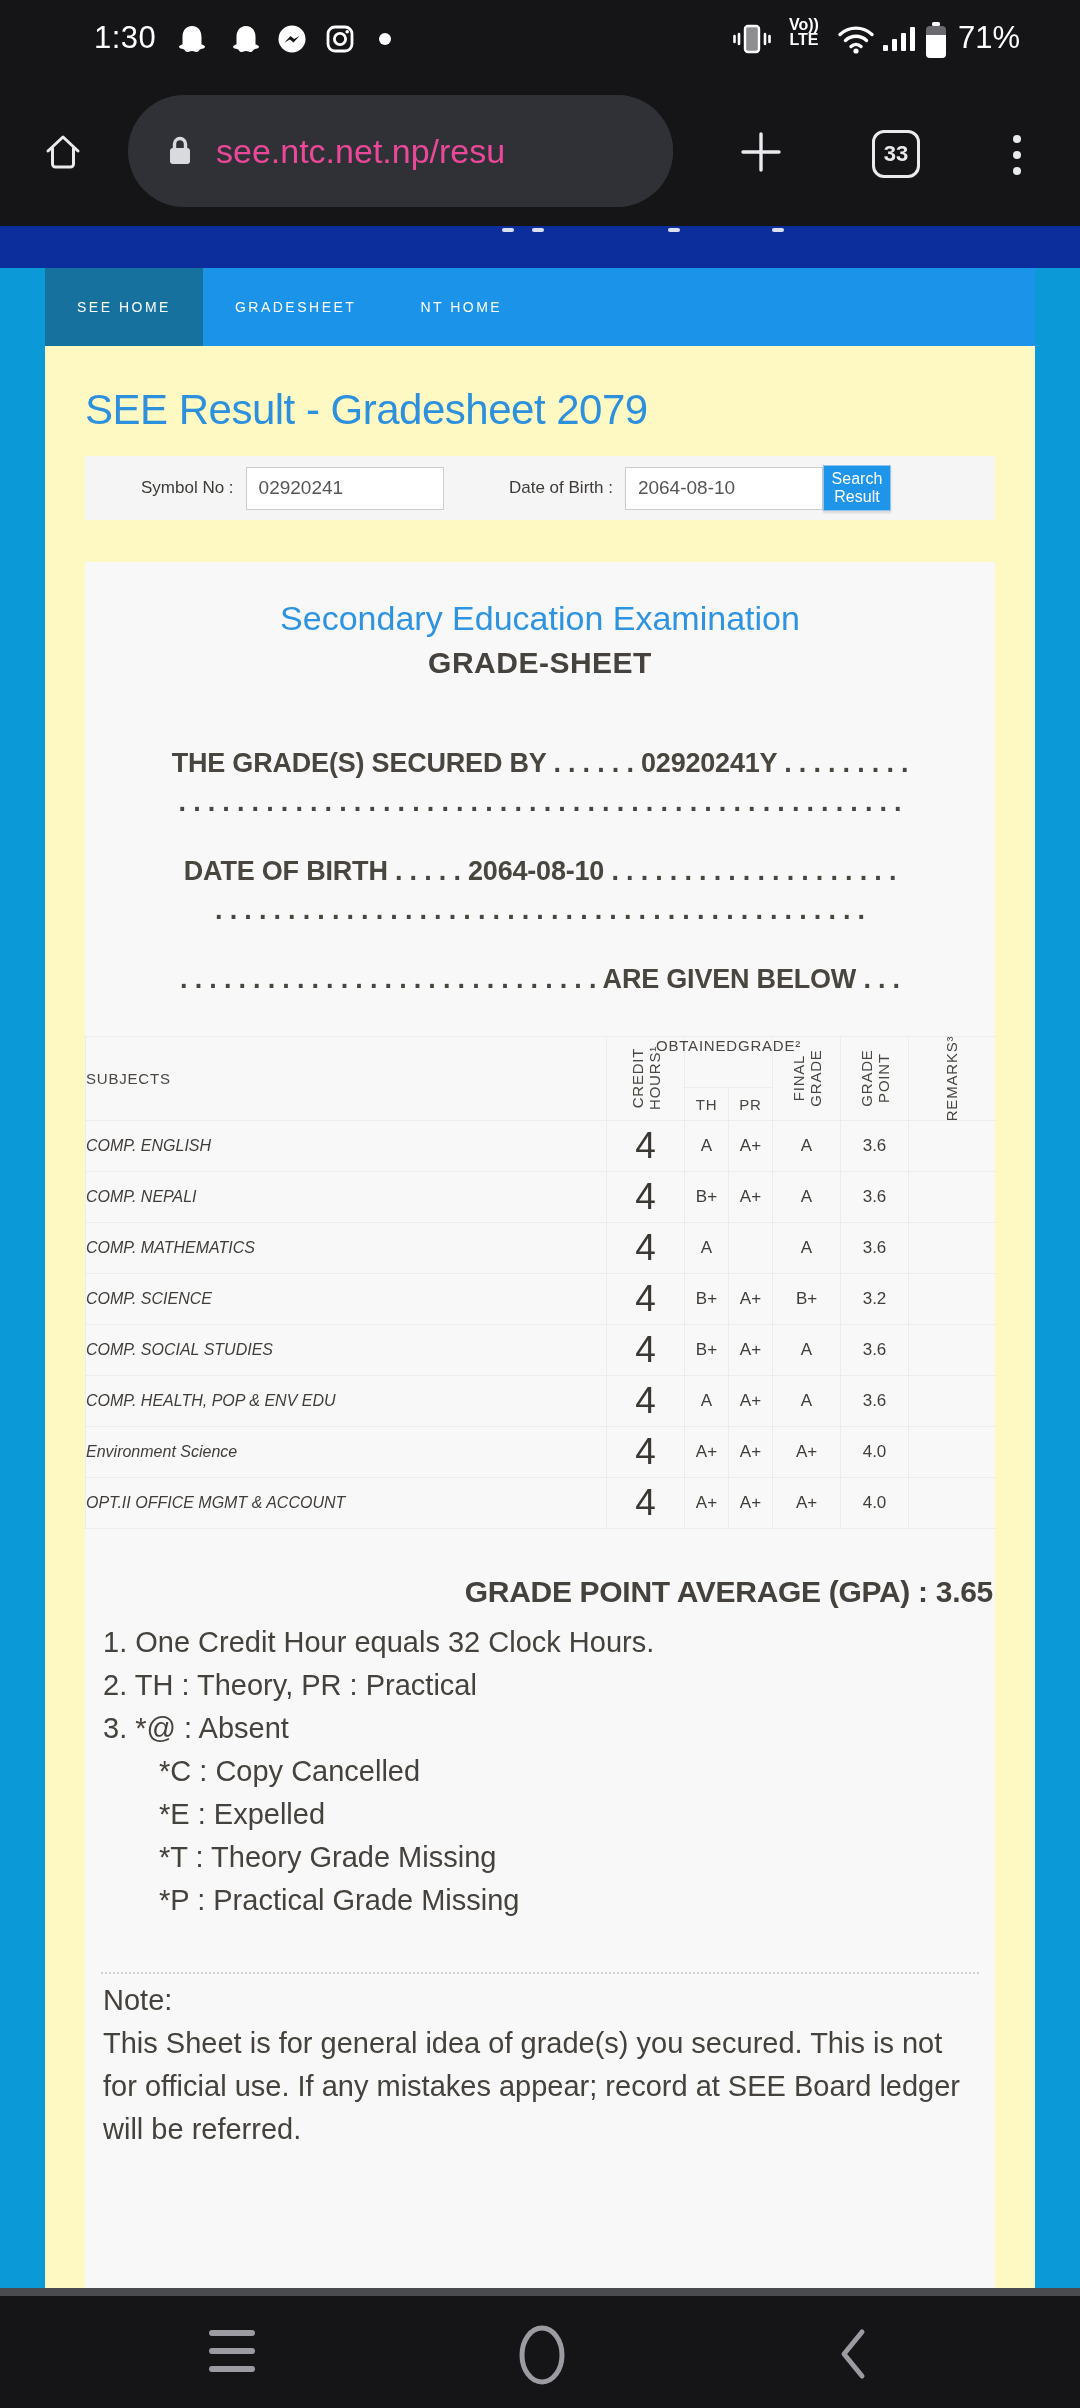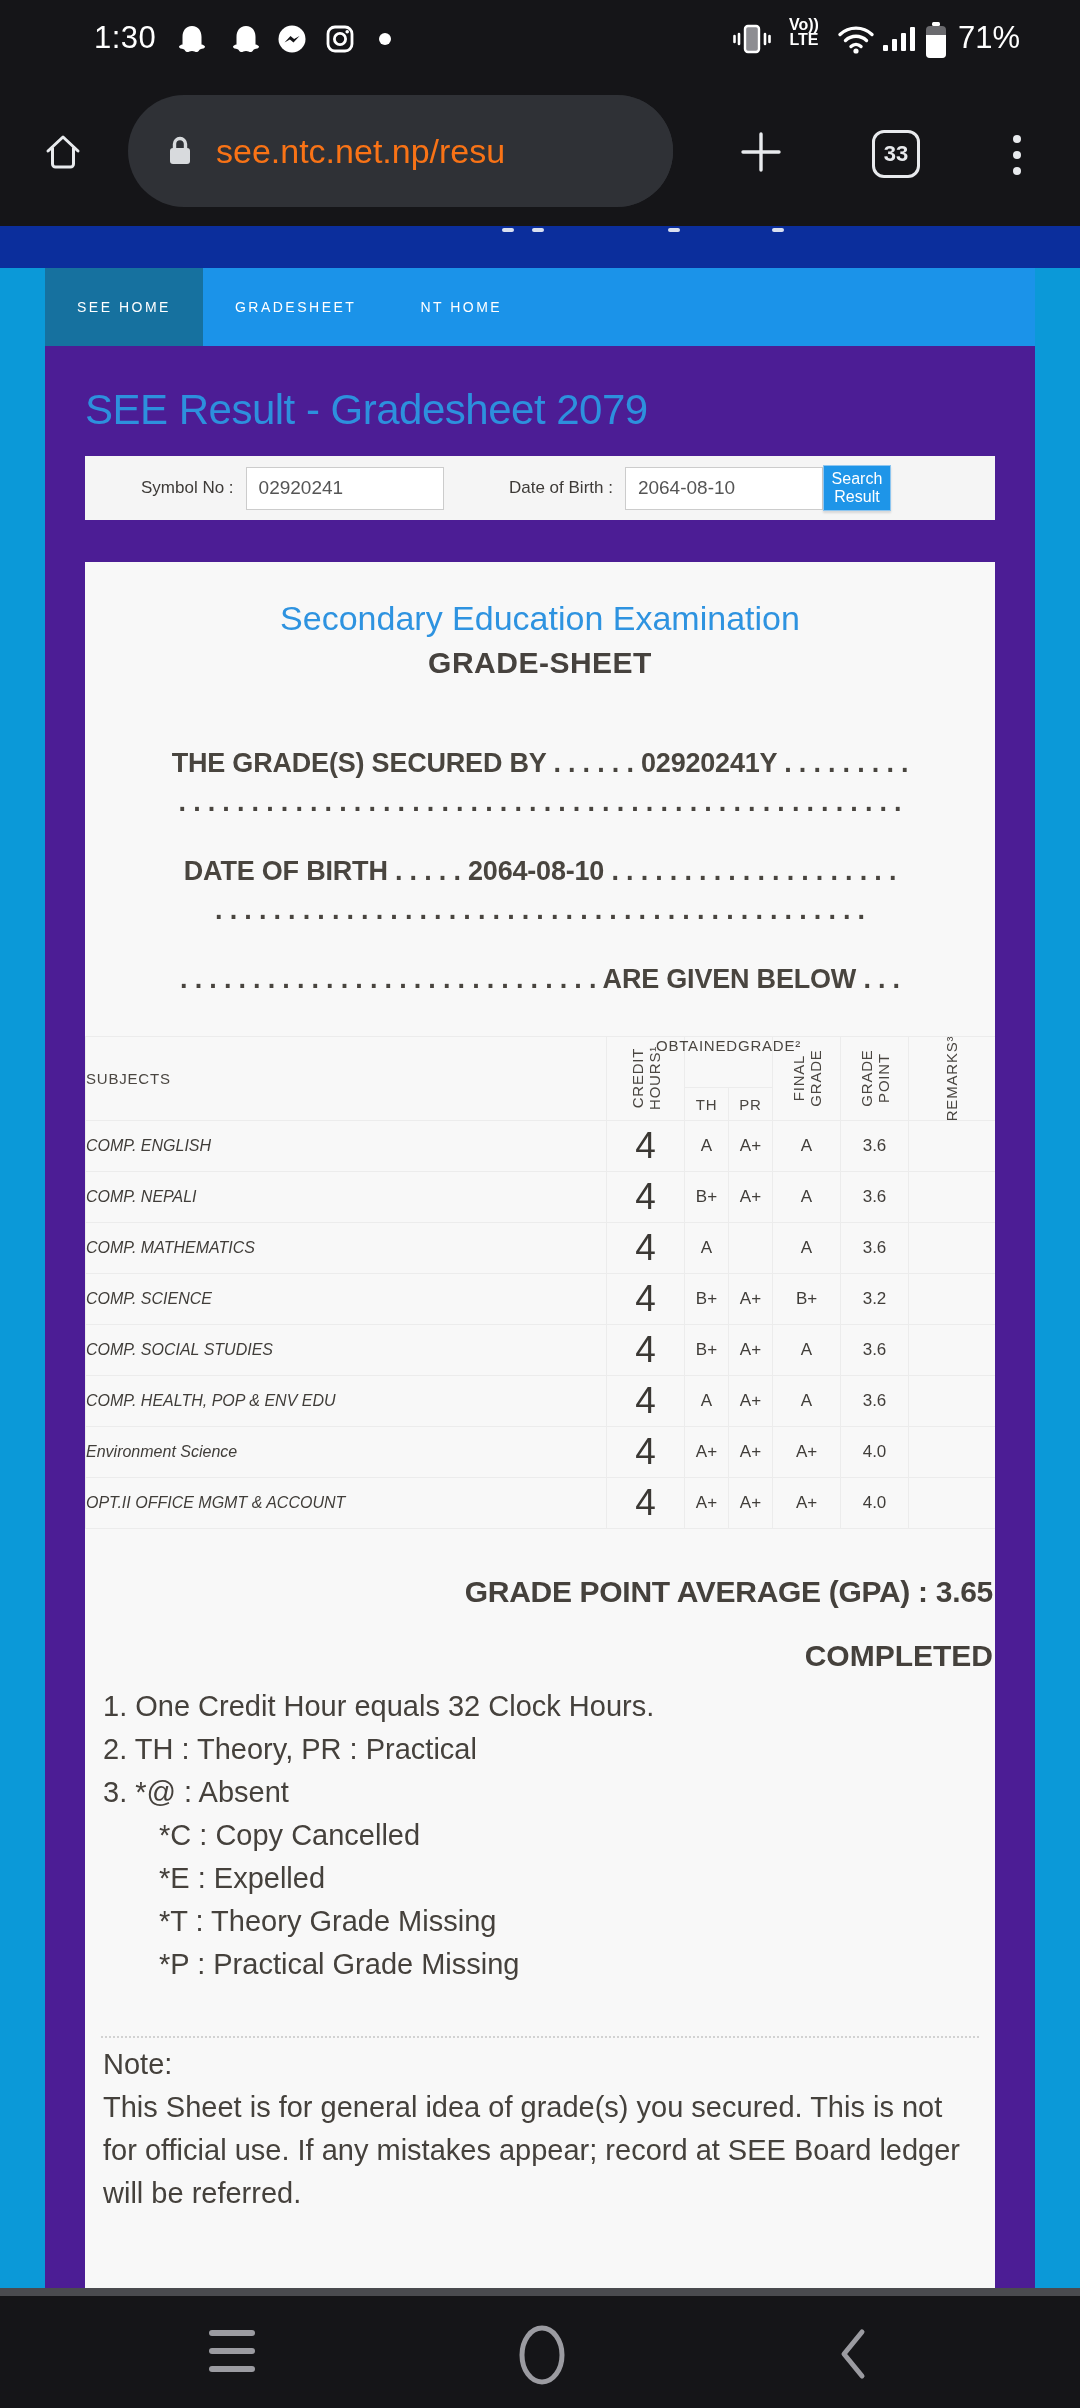--- a/index.html
+++ b/index.html
@@ -15,38 +15,38 @@
   .sb-icon { position:absolute; top:21px; }
   .sb-right-text { position:absolute; top:20px; font-size:31px; font-weight:400; }
   .volte { position:absolute; top:17px; width:52px; text-align:center; color:#fff;
     font-size:16px; font-weight:700; line-height:15px; letter-spacing:0; }
   
   .toolbar { position:absolute; top:76px; left:0; right:0; height:150px; background:#151518; }
   .tb-home { position:absolute; left:42px; top:55px; }
   .url-pill { position:absolute; left:128px; top:19px; width:545px; height:112px;
     background:#2f3136; border-radius:56px; display:flex; align-items:center;
     padding:0 28px 0 38px; overflow:hidden; }
-  .url-text { margin-left:22px; font-size:34px; color:#f97316; white-space:nowrap; overflow:hidden; }
+  .url-text { margin-left:22px; font-size:34px; color:#ec4899; white-space:nowrap; overflow:hidden; }
   .url-fade { position:absolute; right:0; top:0; bottom:0; width:90px;
     background:linear-gradient(90deg, rgba(47,49,54,0), #2f3136 75%); }
   .tb-plus { position:absolute; left:737px; top:125px; }
   .tab-box { position:absolute; left:872px; top:54px; width:48px; height:48px;
     border:3.5px solid #e8eaed; border-radius:12px; display:flex; align-items:center;
     justify-content:center; color:#e8eaed; font-size:22px; font-weight:700; }
   .tb-menu { position:absolute; left:995px; top:55px; }
   
   .band-dark { position:absolute; top:226px; left:0; width:1080px; height:42px; background:#0b2e9c; }
   .speck { position:absolute; top:2px; width:12px; height:4px; background:rgba(255,255,255,0.85); border-radius:2px; }
   .page-bg { position:absolute; top:268px; left:0; width:1080px; height:2020px; background:#0b99d8; }
   .container { position:absolute; top:268px; left:45px; width:990px; height:2020px; }
   .site-tabs { height:78px; background:#1b93e9; display:flex; }
   .site-tab { height:100%; display:flex; align-items:center; justify-content:center;
     color:#fff; font-size:14px; font-weight:500; letter-spacing:2.5px; padding:0 32px; cursor:pointer; }
   .site-tab.active { background:#16719f; }
-  .content { background:#4c1d95; height:1942px; overflow:hidden; }
+  .content { background:#fef9c3; height:1942px; overflow:hidden; }
   .page-title { margin:0; padding:40px 40px 0; font-size:42px; font-weight:400;
     color:#2d90dd; letter-spacing:-0.5px; line-height:48px; }
   .search-form { margin:22px 40px 0; background:#f5f5f5; height:64px;
     display:flex; align-items:center; padding:0 16px; }
   .form-label { font-size:17px; color:#3e3b38; font-weight:400; white-space:nowrap;margin-left:40px; }
   .form-input { width:198px; height:43px; border:1px solid #ccc; background:#fff;
     font-size:19px; color:#555; padding:0 12px; margin-left:12px;
     font-family:"Liberation Sans", sans-serif; }
   .sep { width:46px; }
   .search-btn { margin-left:auto; margin-right:88px; width:112px; height:46px;
@@ -330,21 +330,20 @@
             <td class="c-grade">A+</td>
             <td class="c-grade">A+</td>
             <td class="c-grade">A+</td>
             <td class="c-grade">4.0</td>
             <td class="c-grade"></td>
           </tr>
         </tbody>
           </table>
 
         <div class="gpa-line">GRADE POINT AVERAGE (GPA) : 3.65</div>
-        <div class="completed-line">COMPLETED</div>
 
         <div class="footnotes">
           <div class="fn-line">1. One Credit Hour equals 32 Clock Hours.</div>
           <div class="fn-line">2. TH : Theory, PR : Practical</div>
           <div class="fn-line">3. *@ : Absent</div>
           <div class="fn-line fn-indent">*C : Copy Cancelled</div>
           <div class="fn-line fn-indent">*E : Expelled</div>
           <div class="fn-line fn-indent">*T : Theory Grade Missing</div>
           <div class="fn-line fn-indent">*P : Practical Grade Missing</div>
         </div>

